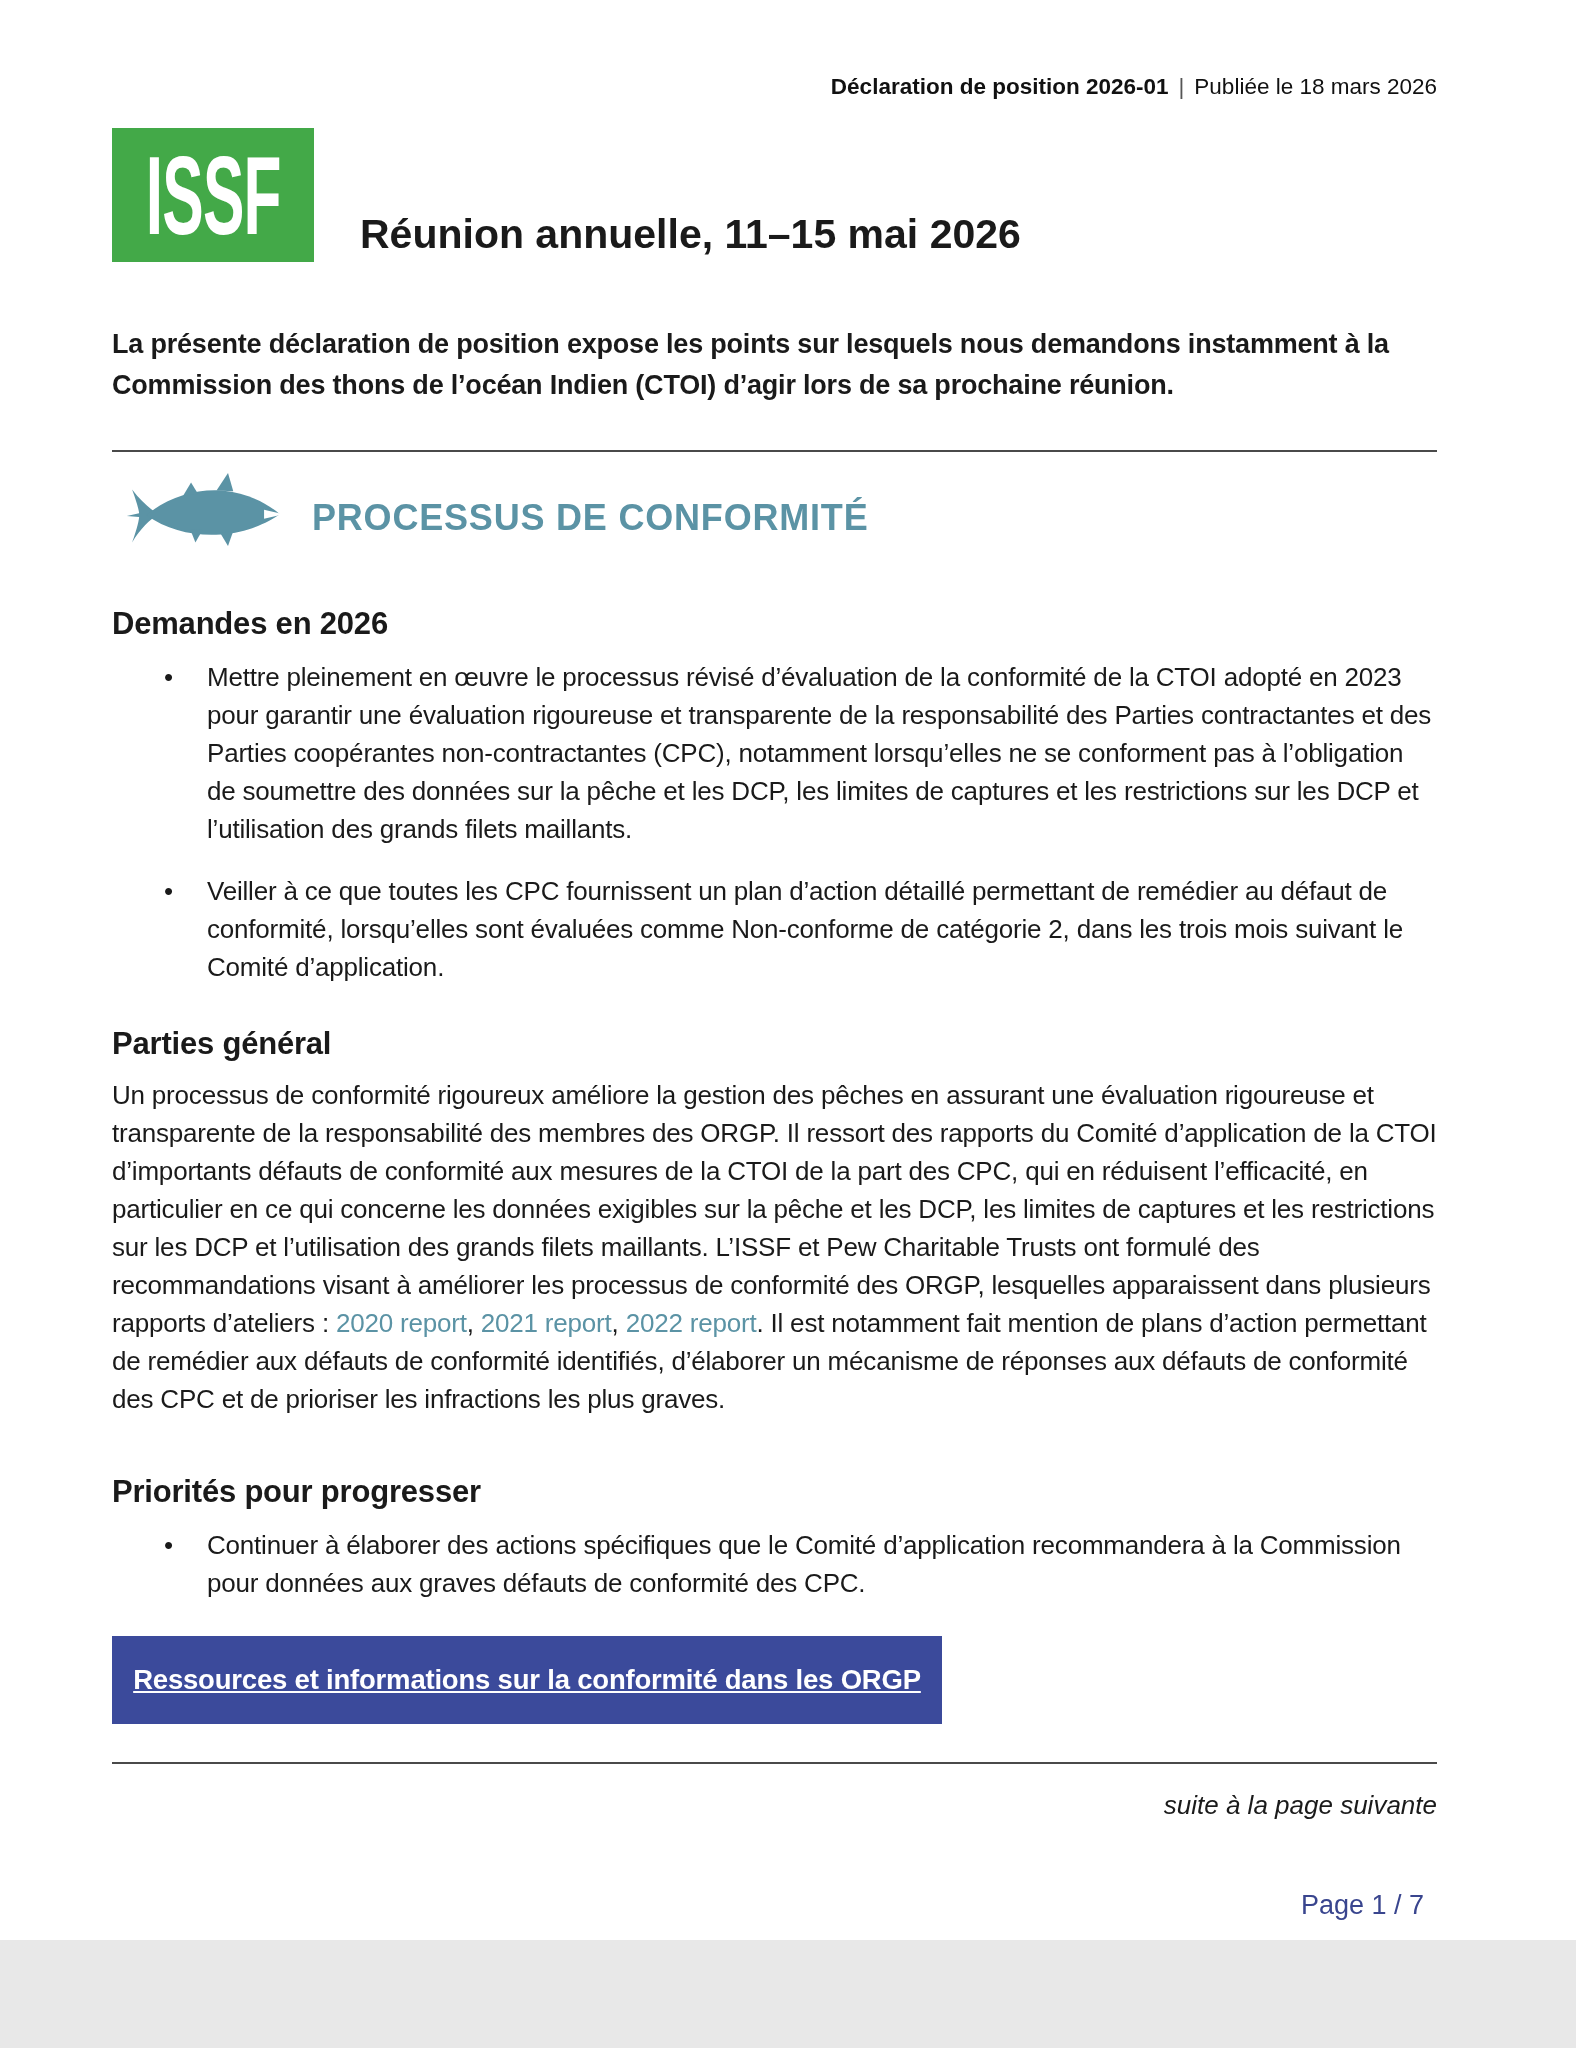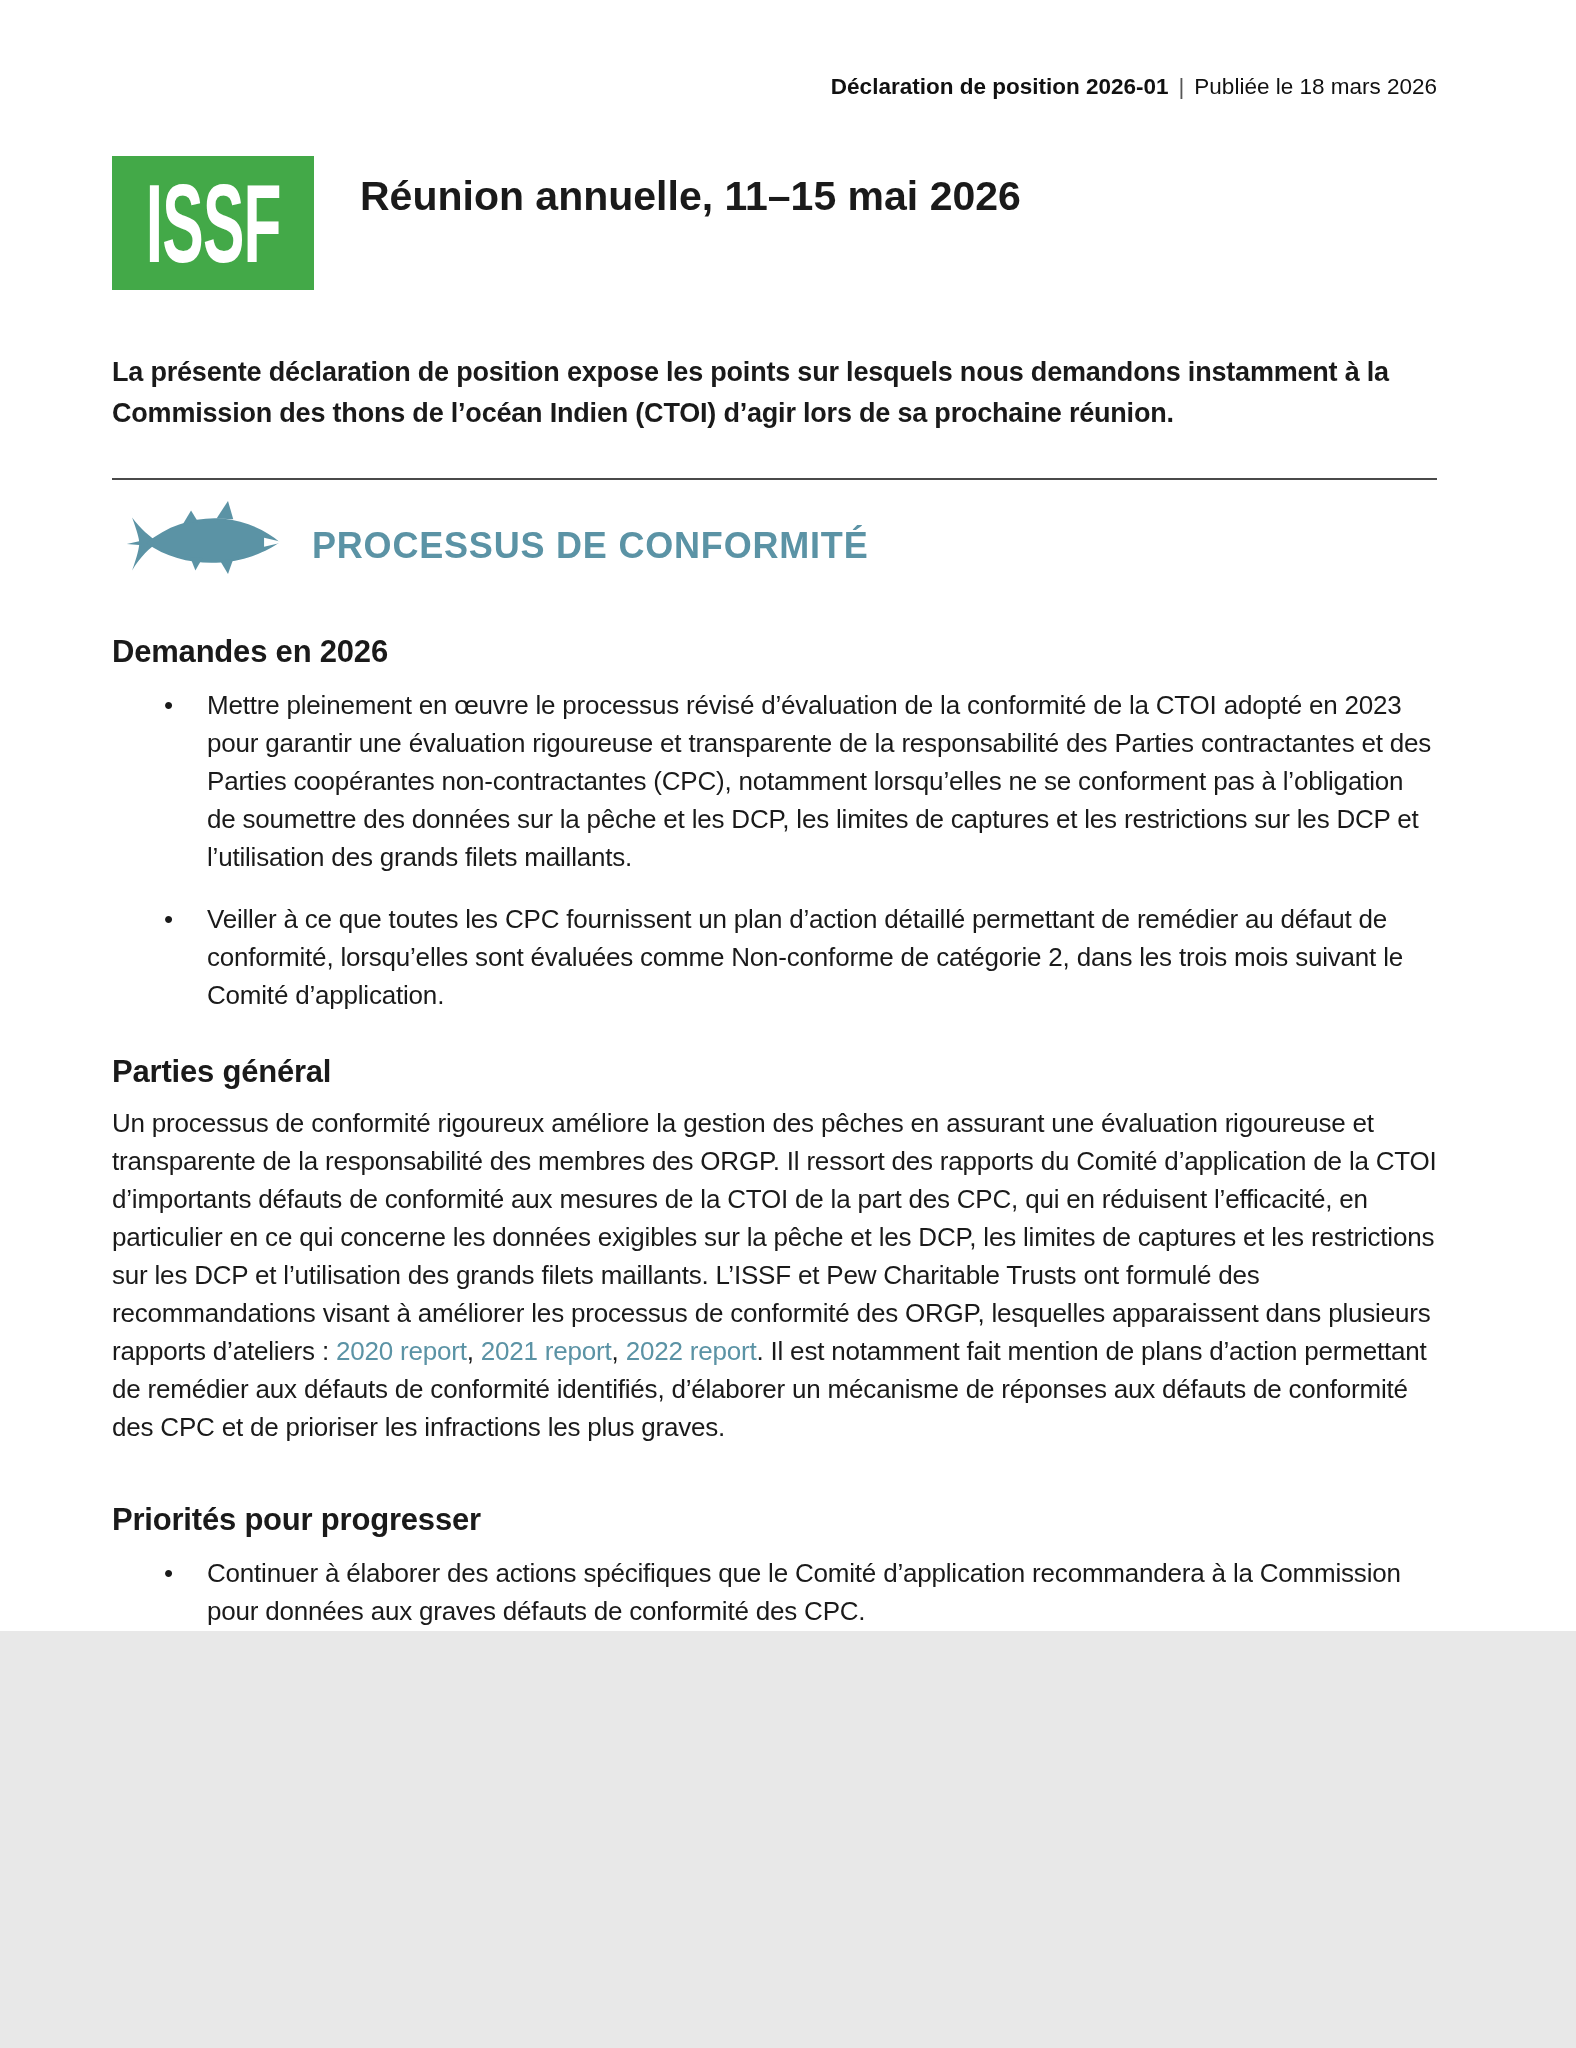--- a/index.html
+++ b/index.html
@@ -1,39 +1,39 @@
 <!DOCTYPE html>
 <html><head>
 <meta charset="utf-8">
 <style>
   * { margin:0; padding:0; box-sizing:border-box; }
   html,body { background:#e8e8e8; }
   .page {
     position:relative;
-    width:1576px; height:1631px;
+    width:1576px; height:1940px;
     background:#ffffff;
     font-family:"Liberation Sans", sans-serif;
     color:#1a1a1a;
     margin:0 auto;
     overflow:hidden;
   }
   .content { padding:0 139px 0 112px; }
 
   
   .doc-header {
     padding-top:74px;
     text-align:right;
     font-size:22.5px;
     color:#111;
   }
   .doc-header .ref { font-weight:bold; }
   .doc-header .sep { color:#555; padding:0 10px; font-weight:normal; }
 
   
-  .brand { margin-top:56px; display:flex; align-items:flex-start; gap:46px; }
+  .brand { margin-top:28px; display:flex; align-items:flex-end; gap:46px; }
   .logo {
     width:202px; height:134px;
     background:#43a948;
     display:flex; align-items:center; justify-content:center;
     flex:0 0 auto;
   }
   .logo span {
     color:#ffffff; font-weight:bold; font-size:74px; letter-spacing:-1px;
     transform:scaleX(0.84) scaleY(1.5);
   }

